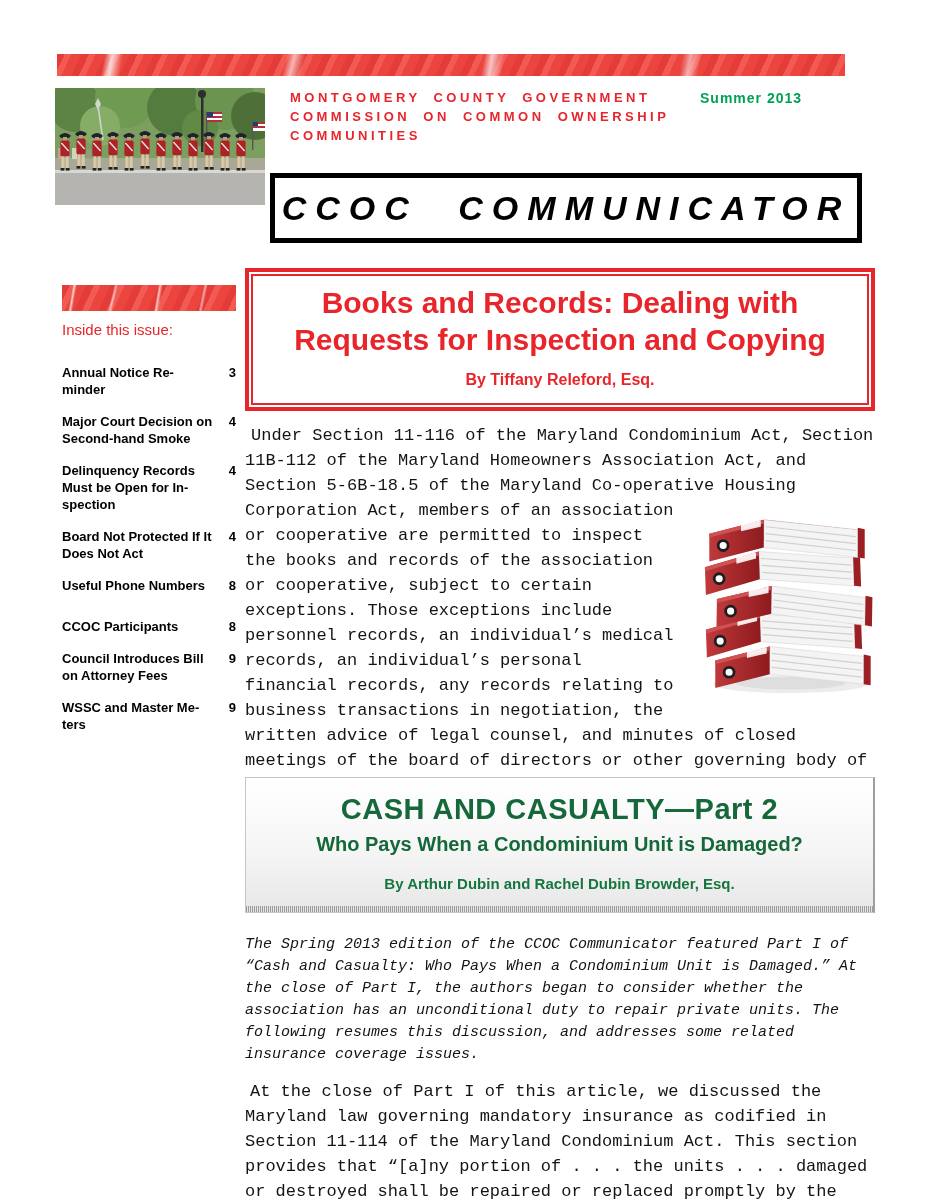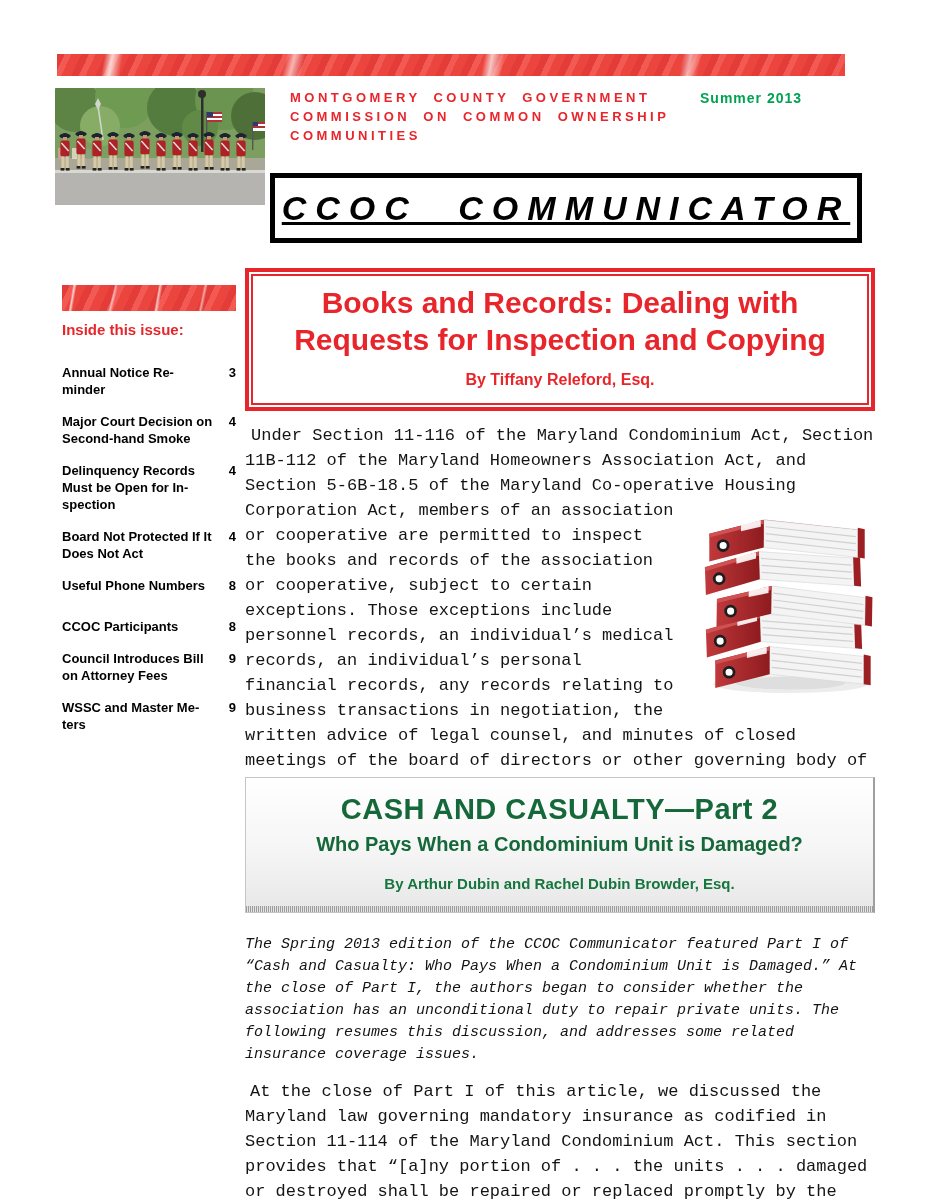--- a/index.html
+++ b/index.html
@@ -23,26 +23,26 @@
   .agency{position:absolute;left:290px;top:88px;width:420px;
           color:#e8252b;font-size:13px;font-weight:bold;letter-spacing:3.5px;
           word-spacing:6px;line-height:19px;}
   .issue-date{position:absolute;left:700px;top:90px;color:#00a252;font-size:14px;
           font-weight:bold;letter-spacing:1px;}
 
   .title-box{position:absolute;left:270px;top:173px;width:592px;height:70px;
           border:5px solid #000;box-sizing:border-box;background:#fff;
           display:flex;align-items:center;justify-content:center;}
   .title-box .nl-title{font-size:34px;font-weight:bold;font-style:italic;
-          letter-spacing:9px;word-spacing:22px;color:#000;white-space:nowrap;text-decoration:underline;}
+          letter-spacing:9px;word-spacing:22px;color:#000;white-space:nowrap;}
 
   
   .sidebar{position:absolute;left:62px;top:285px;width:178px;}
   .sidebar-banner{width:174px;height:26px;}
-  .sidebar-heading{color:#e8252b;font-size:15px;font-weight:bold;margin:10px 0 26px 0;}
+  .sidebar-heading{color:#e8252b;font-size:15px;font-weight:normal;margin:10px 0 26px 0;}
   .toc-item{display:flex;margin-bottom:15px;font-size:13px;font-weight:bold;line-height:17px;color:#000;}
   .toc-title{width:152px;}
   .toc-page{flex:1;text-align:right;padding-right:4px;}
 
   
   .main-top{position:absolute;left:245px;top:268px;width:630px;}
   .books-box{border:4px solid #e8252b;padding:2px;box-sizing:border-box;}
   .books-box-inner{border:2px solid #e8252b;padding:8px 8px 14px 8px;text-align:center;}
   .books-title{color:#e8252b;font-size:30px;line-height:37px;font-weight:bold;}
   .books-byline{color:#e8252b;font-size:16px;font-weight:bold;margin-top:13px;}

